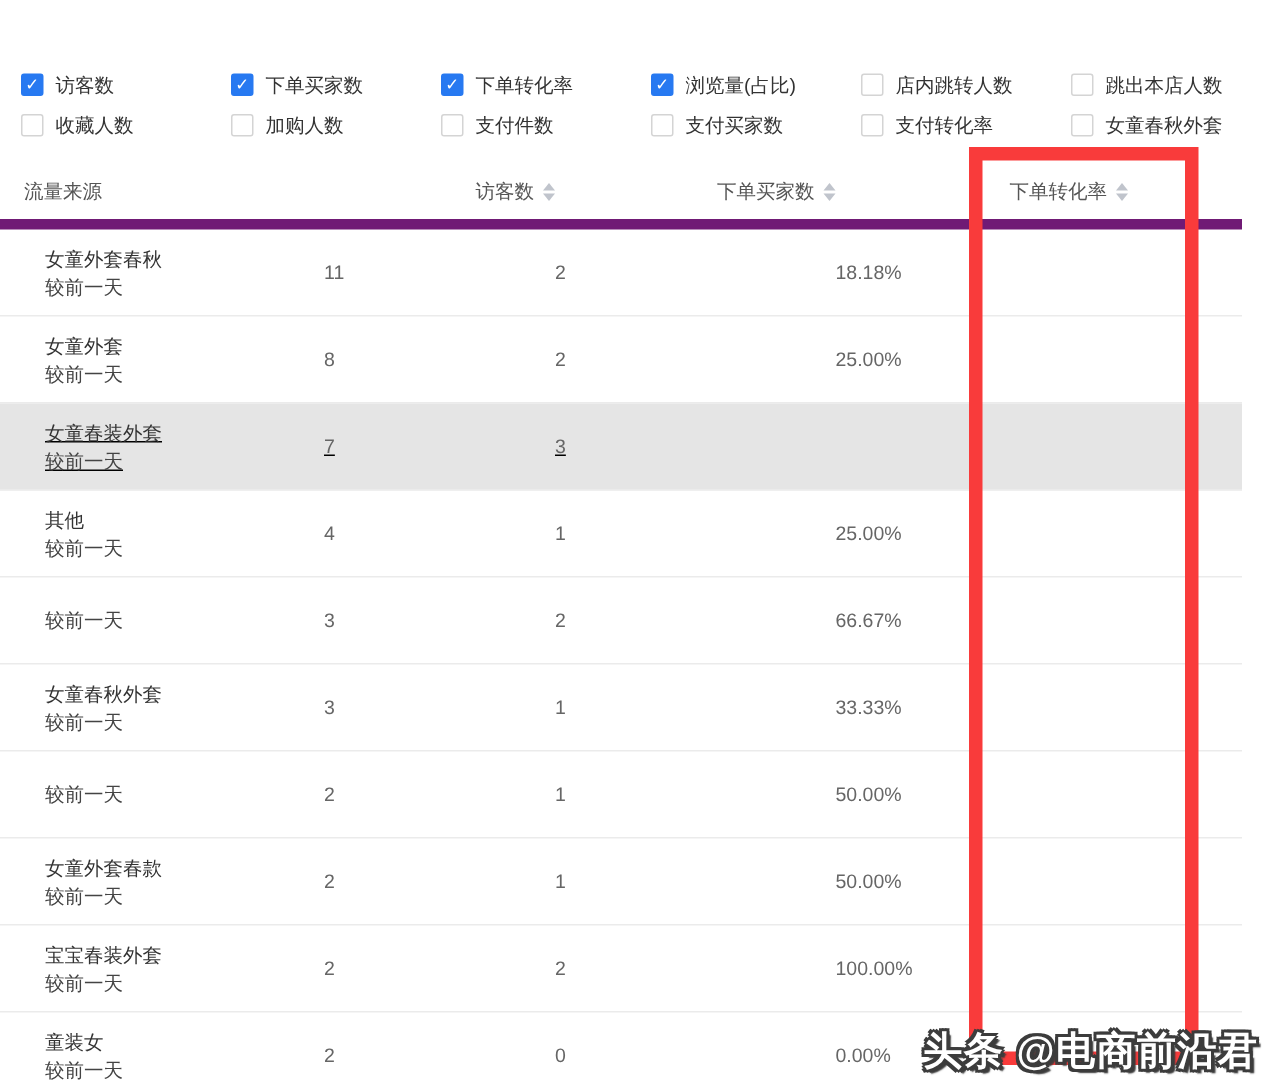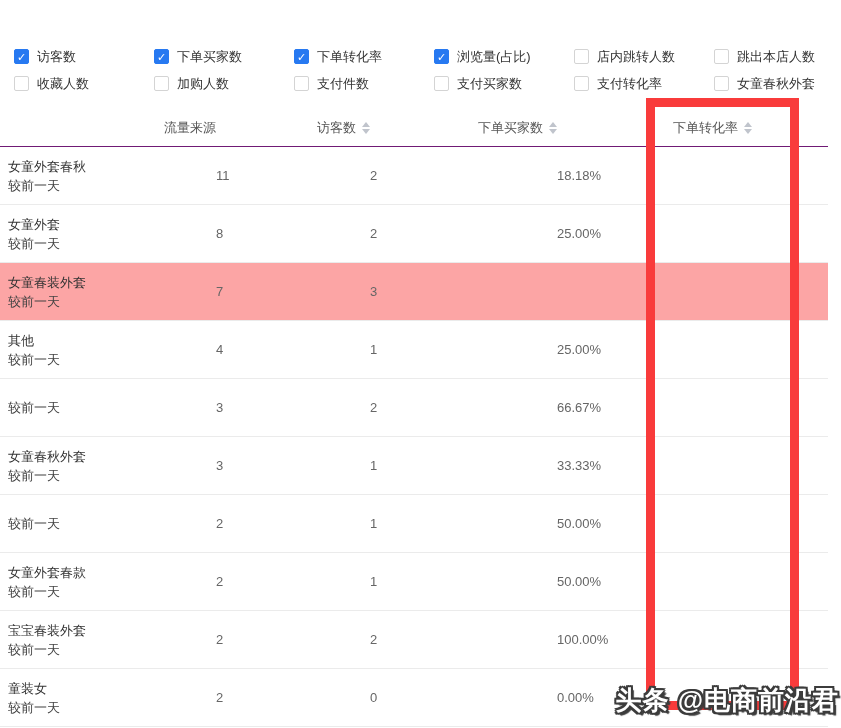--- a/index.html
+++ b/index.html
@@ -22,31 +22,31 @@
   .checkbox.checked { background:#2779f1; border:1px solid #2779f1; color:#fff; }
   .checkbox.unchecked { background:#fff; border:1px solid #d4d4d4; color:transparent; }
   .filter-label { margin-left:8px; font-size:13px; color:#333; white-space:nowrap; }
 
   
   .table { position:absolute; left:0; top:110px; width:828px; }
   .thead, .row {
     display:grid; grid-template-columns:216px 154px 187px 195px 1fr;
     align-items:center;
   }
-  .thead { height:36px; border-bottom:1px solid #701a75;text-align:right; }
+  .thead { height:36px; border-bottom:7px solid #701a75; }
   .th { font-size:13px; color:#555; }
   .th.name { padding-left:16px; }
   .th.num { display:flex; justify-content:flex-end; align-items:center; }
   .sorter { display:inline-flex; flex-direction:column; gap:2px; margin-left:6px; }
   .sorter .tri-up   { width:0; height:0; border-left:4px solid transparent; border-right:4px solid transparent; border-bottom:5px solid #c0c4cc; }
   .sorter .tri-down { width:0; height:0; border-left:4px solid transparent; border-right:4px solid transparent; border-top:5px solid #c0c4cc; }
 
   .row { height:57px; border-bottom:1px solid #ebebeb; }
-  .row.highlighted { background:#fca5a5; }
-  .cell.name { padding-left:8px; font-size:13px; color:#333; line-height:19px; }
+  .row.highlighted { background:#e5e5e5;text-decoration:underline; }
+  .cell.name { padding-left:30px; font-size:13px; color:#333; line-height:19px; }
   .cell.name .rsub { color:#444; }
   .cell.num { text-align:left; font-size:13px; color:#666; }
 
   
   .red-box {
     position:absolute; left:646px; top:98px; width:153px; height:612px;
     box-sizing:border-box; border:9px solid #f93b3b;
     z-index:5; pointer-events:none;
   }
 

